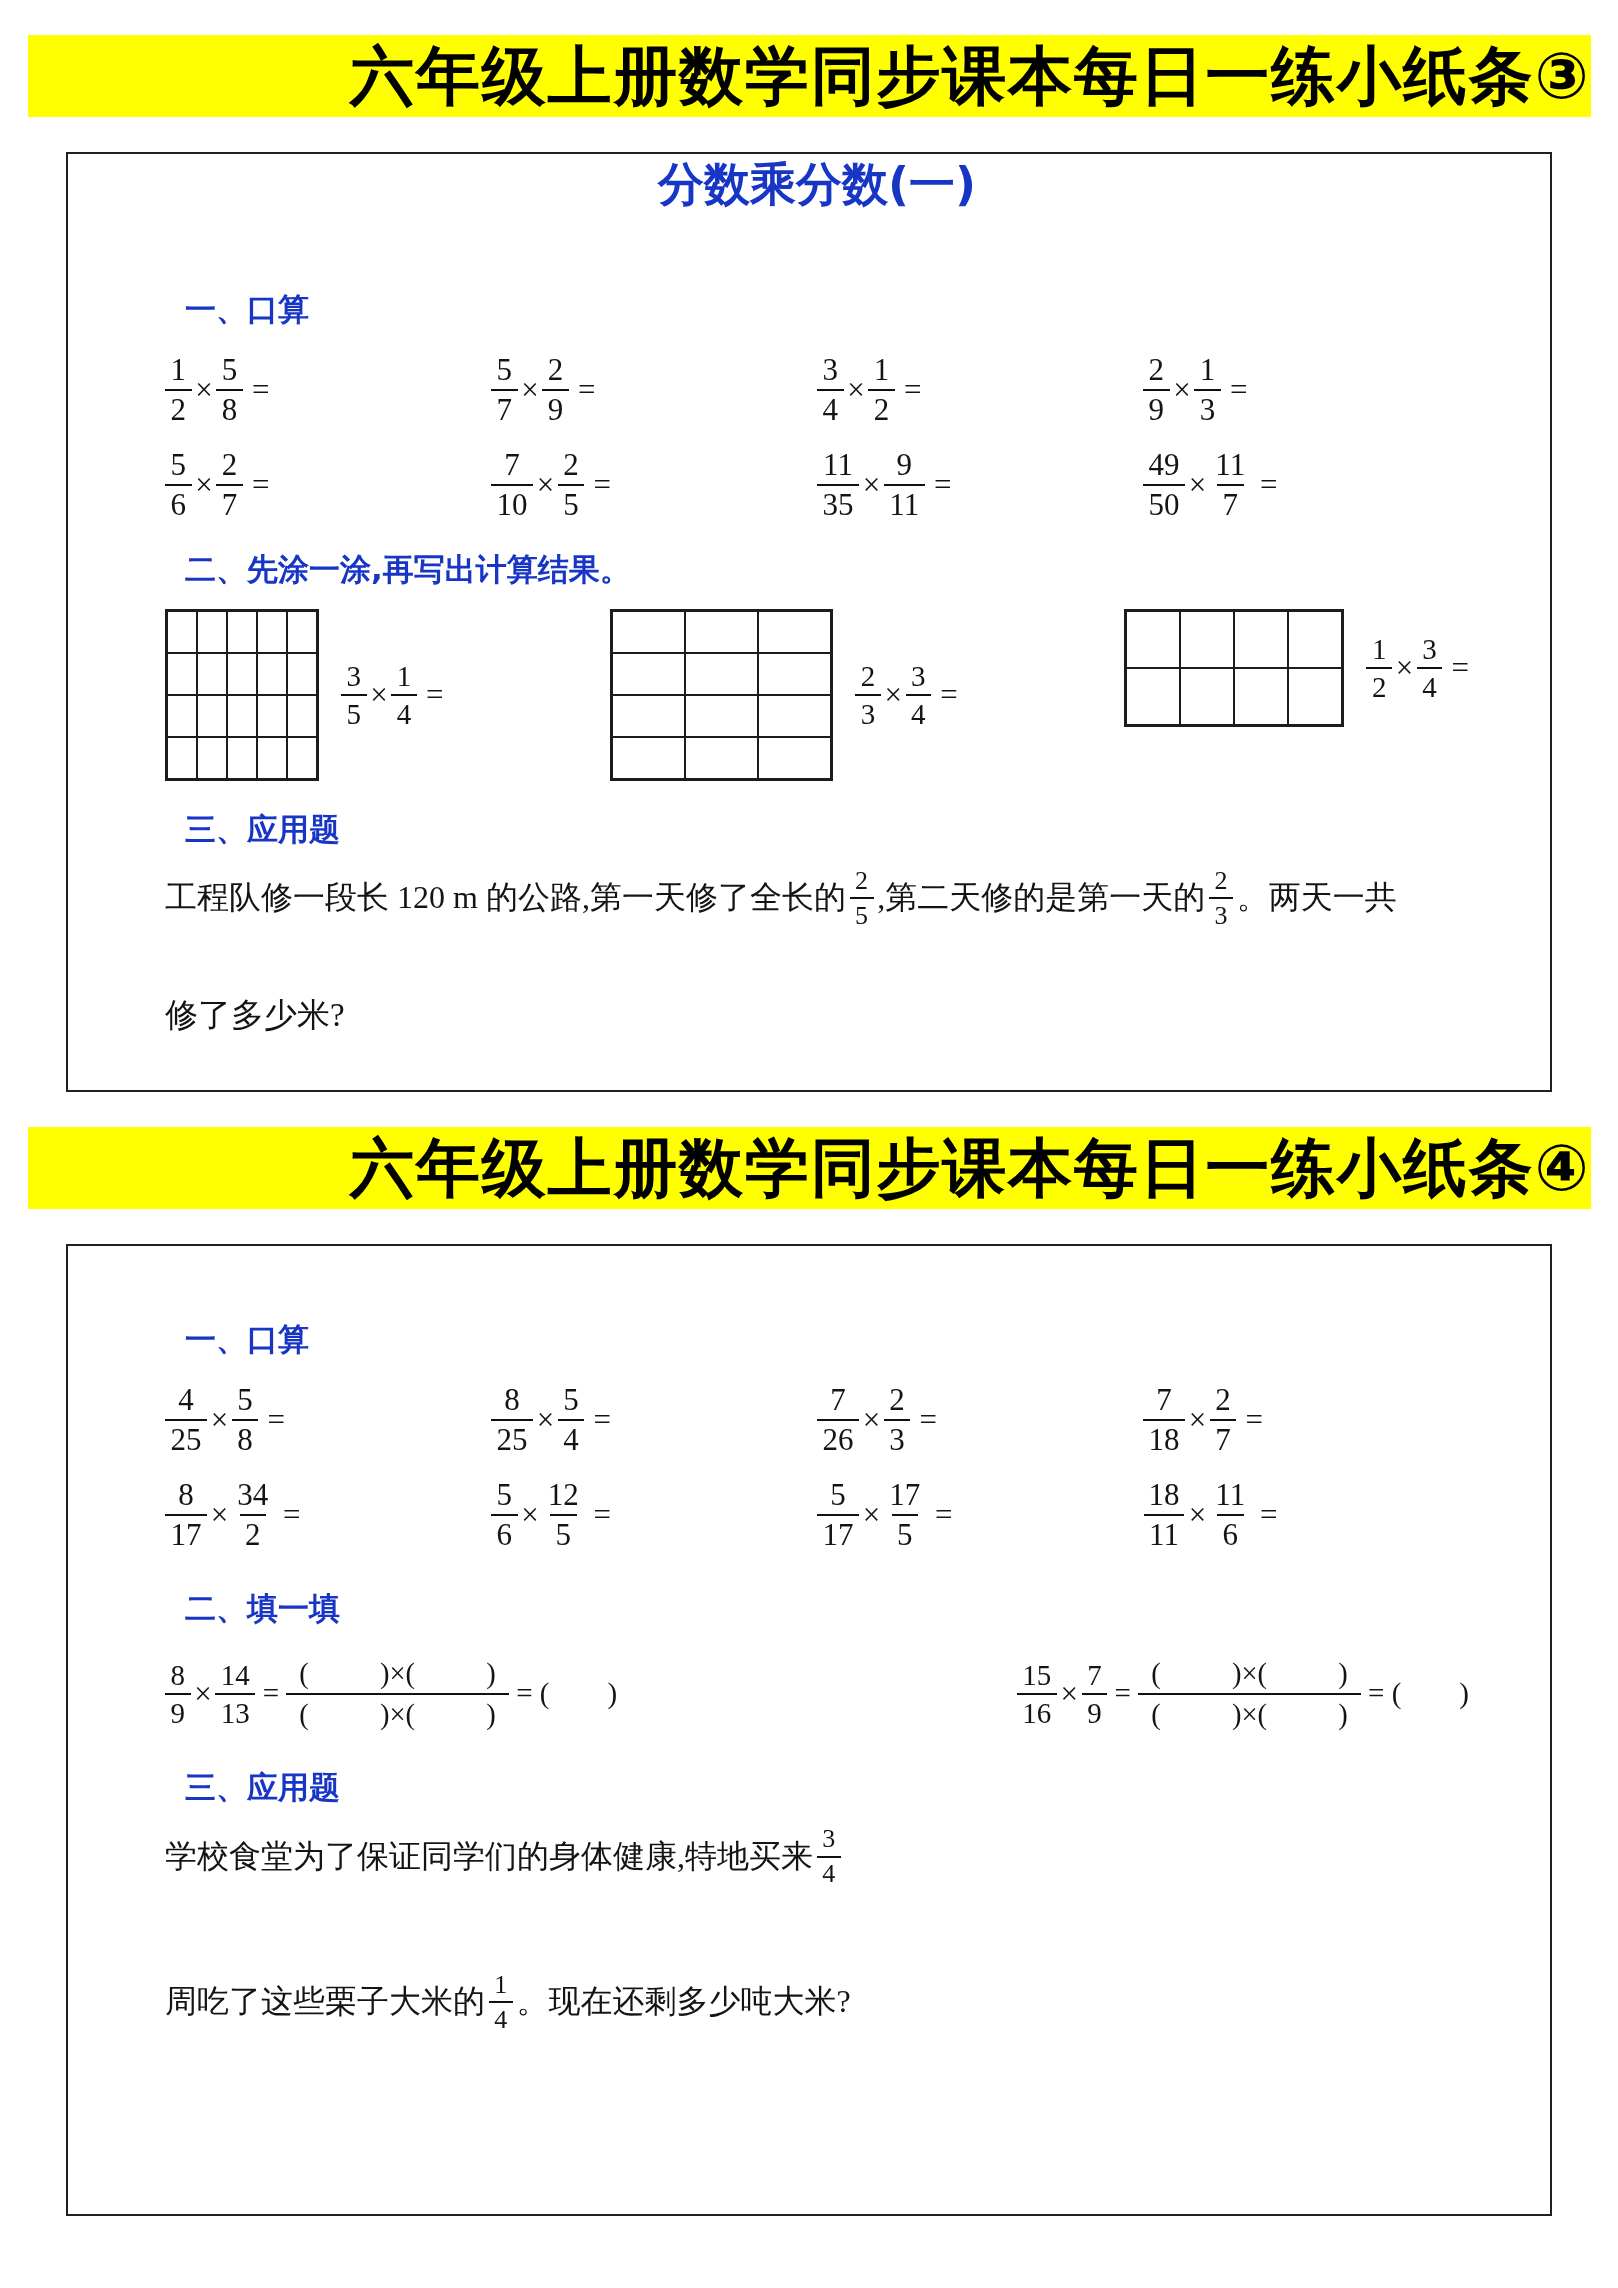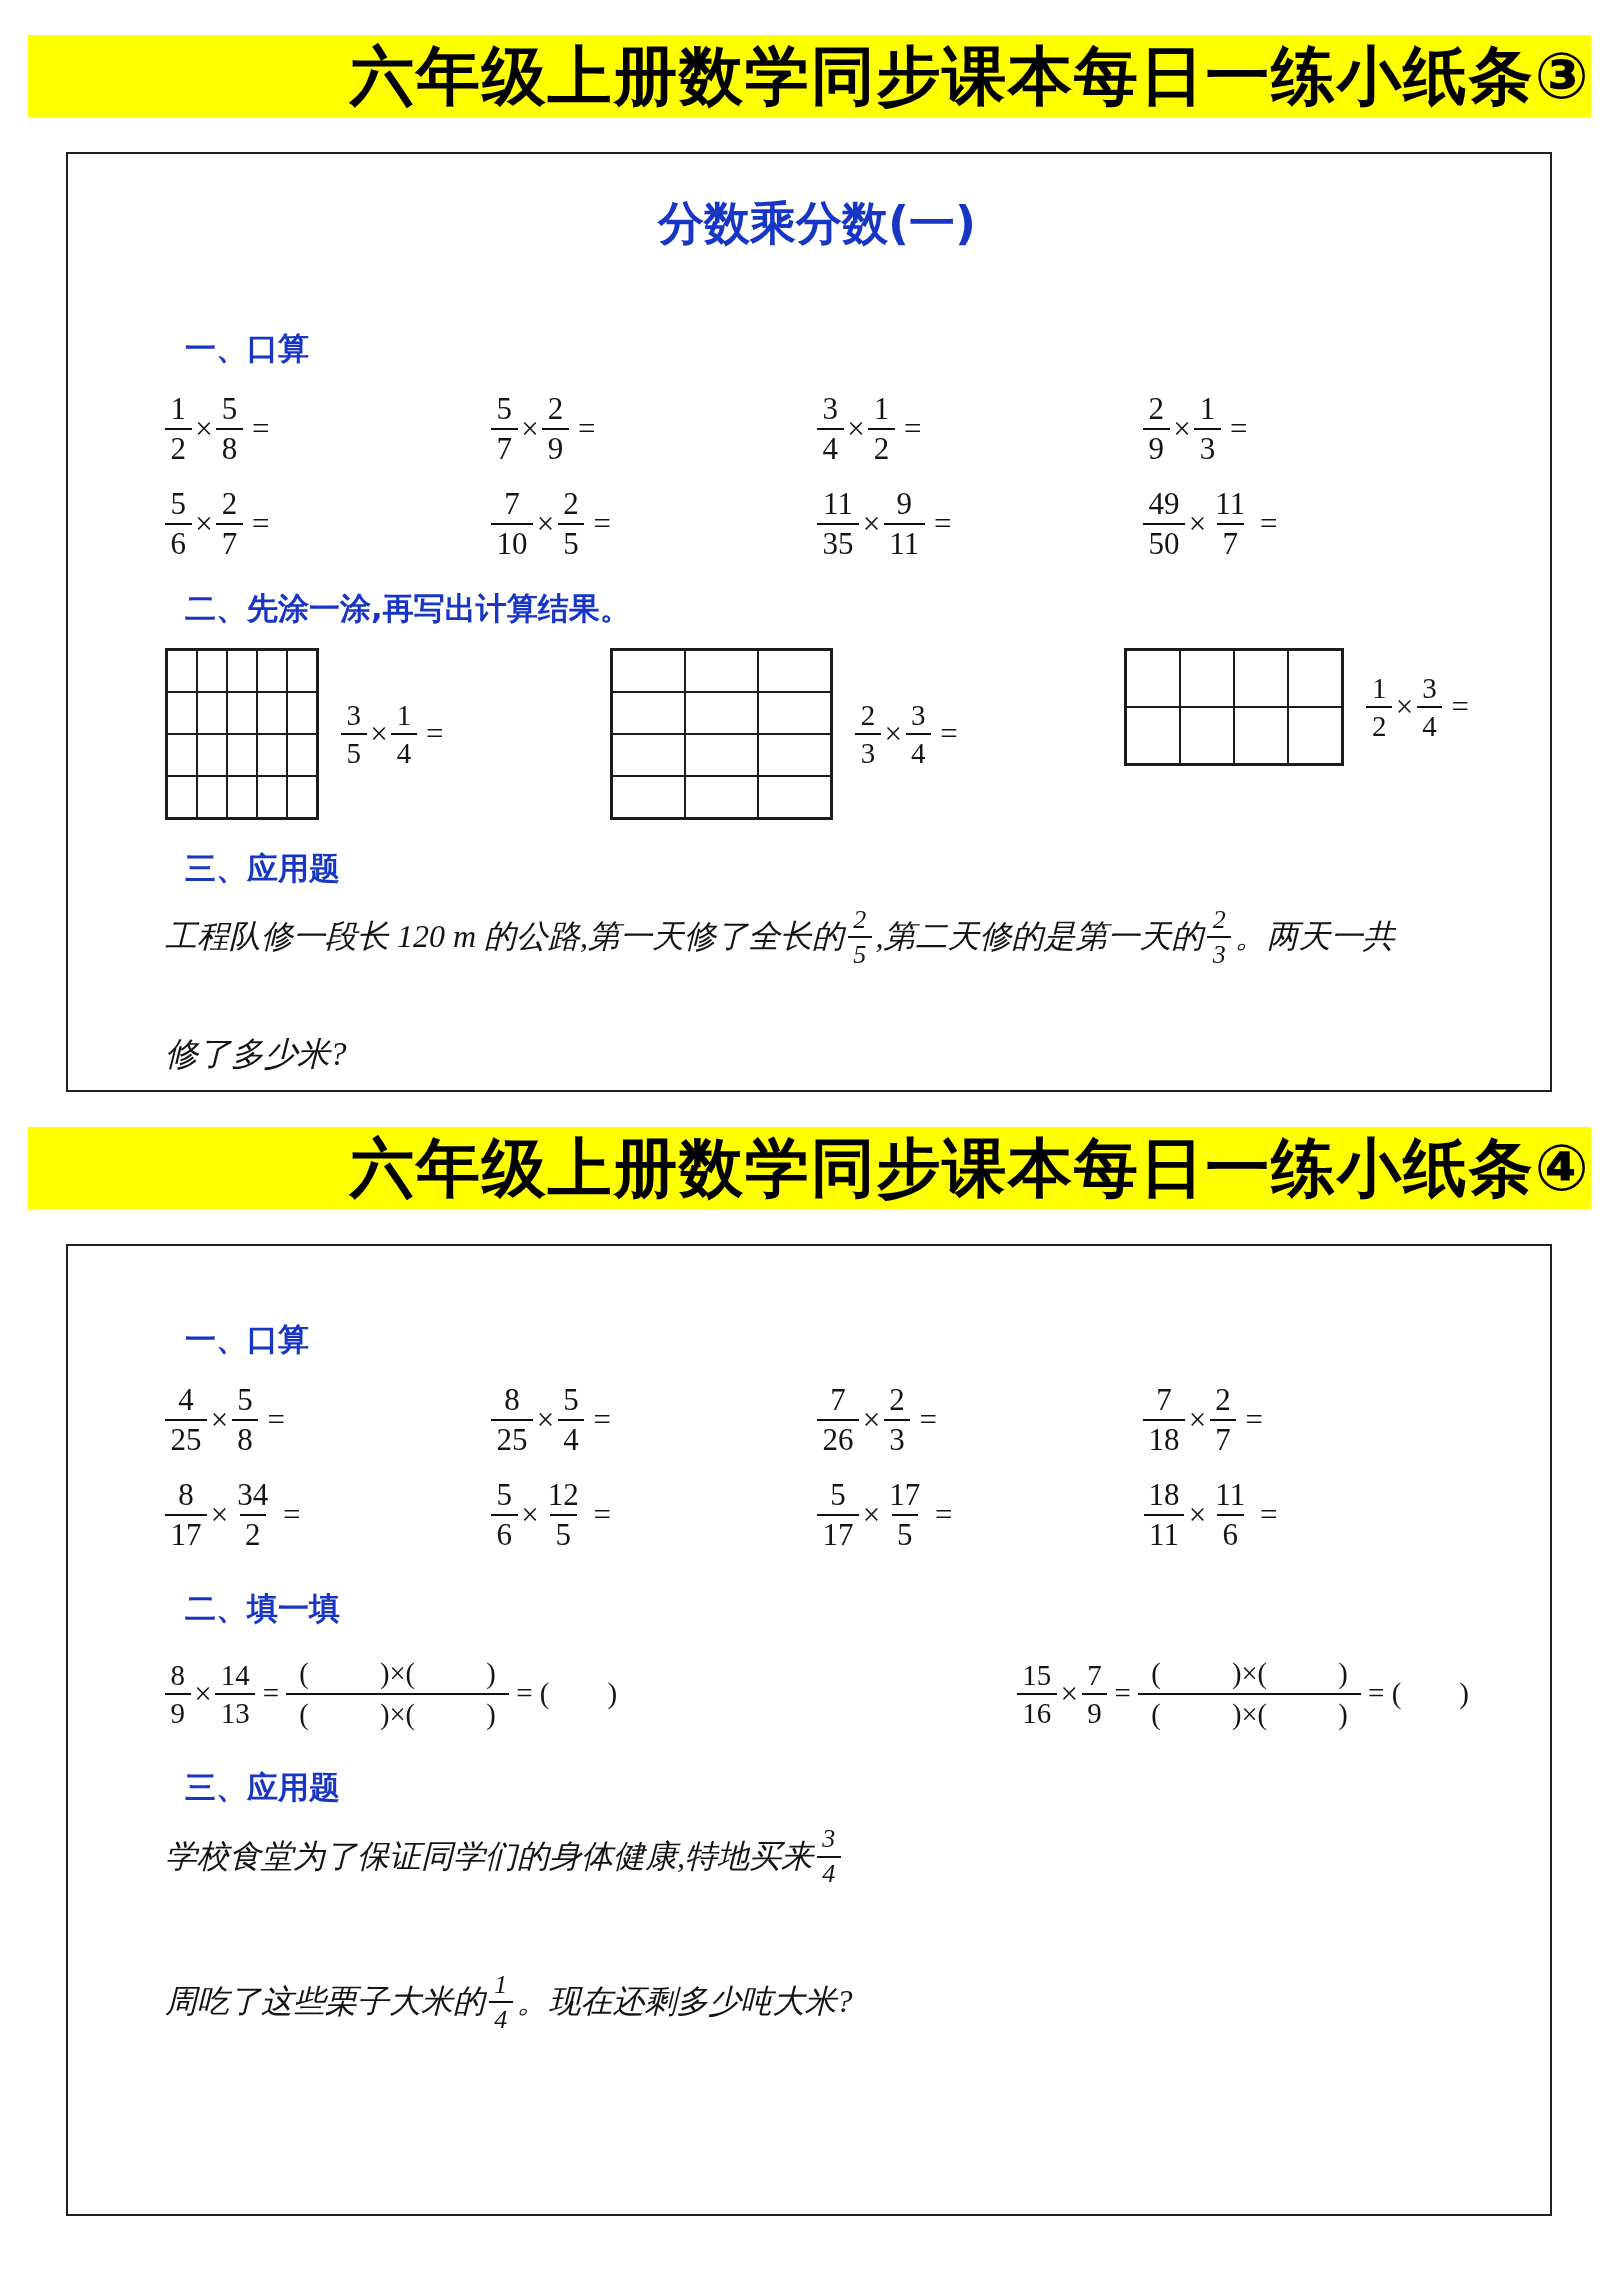--- a/index.html
+++ b/index.html
@@ -27,21 +27,20 @@
   }
   .sheet{
     margin:35px 66px 0;
     border:2.8px solid var(--border);
     background:#fff;
     padding:0 81px 0 97px;
   }
   .sheet1{height:940px;}
   .sheet2{height:972px;}
   .sheet-title{
-    padding-top:39px;
     text-align:center;
     font-family:"DejaVu Sans", sans-serif;
     font-weight:800;font-size:46px;color:var(--heading-blue);
   }
   .section-heading{
     margin-top:73px;
     font-family:"DejaVu Sans", sans-serif;
     font-weight:700;font-size:31px;color:var(--heading-blue);margin-left:20px;
   }
   .section-heading.tight{margin-top:27.5px;}
@@ -72,21 +71,21 @@
   .gridbox > div{border:1.4px solid #1c1c1c;}
   .g1{--cw:30px;--ch:42px;}
   .g2{--cw:73px;--ch:42px;}
   .g3{--cw:54px;--ch:57px;}
   .grid-problem .expr{display:flex;align-items:center;margin-left:22px;}
   .grid-problem .frac{font-size:29px;}
   
   .wp-line{
     margin-top:16.5px;
     display:flex;align-items:center;
-    font-size:32px;white-space:nowrap;font-style:italic;
+    font-size:32px;white-space:nowrap;
   }
   .wp-line .frac{font-size:26px;margin:0 3.7px;}
   .wp-line2{margin-top:64px;font-size:33px;}
   .wp-seg{white-space:pre;}
   
   .fill-row{
     margin-top:27.5px;
     display:flex;align-items:center;justify-content:space-between;
   }
   .fill-problem{display:flex;align-items:center;}

